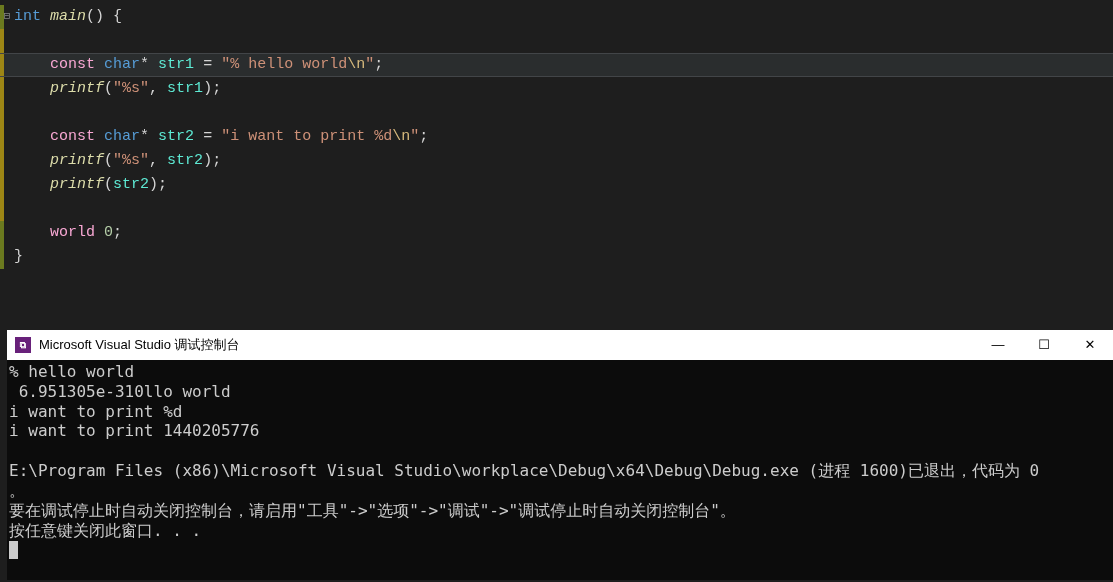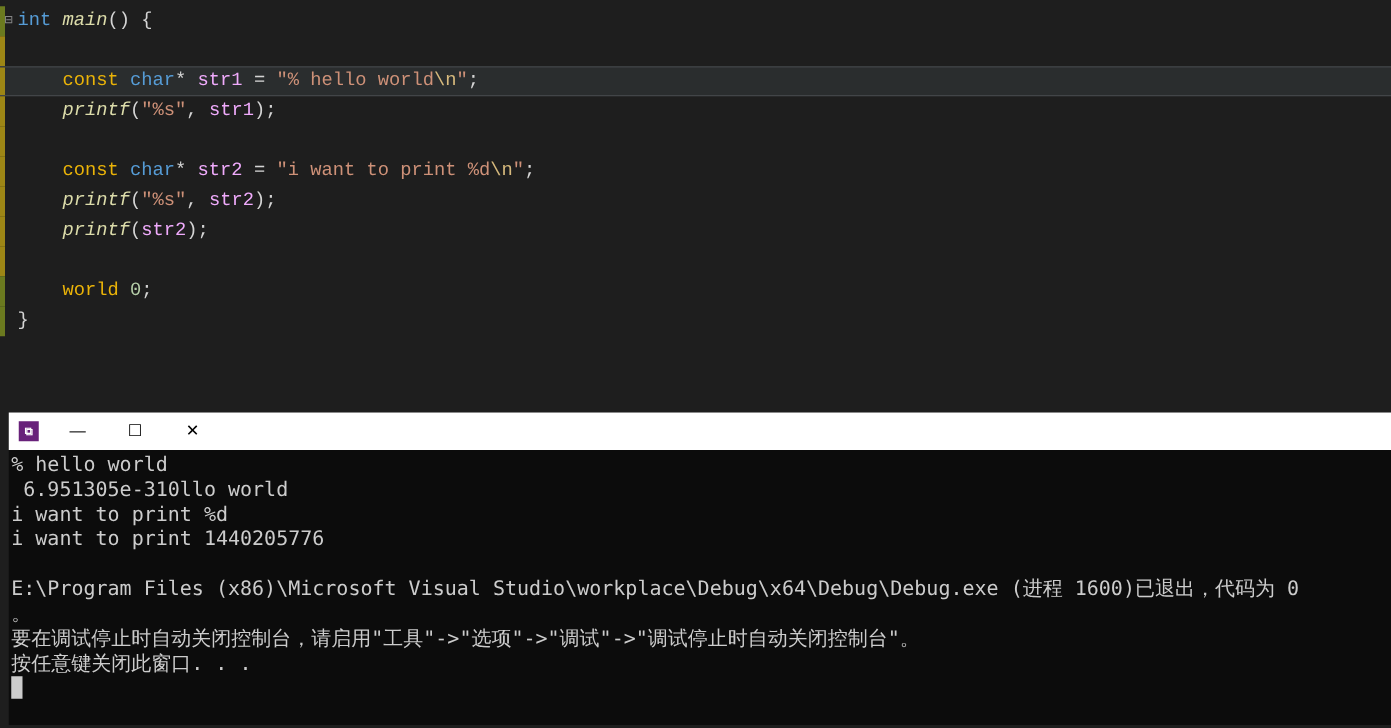--- a/index.html
+++ b/index.html
@@ -59,25 +59,25 @@
     }
     .change-bar-unsaved {
       background: #9d8615;
     }
     .highlighted-line {
       background: #2a2d2e;
       border-top: 1px solid #424548;
       border-bottom: 1px solid #424548;
     }
     .kw-type { color: #569cd6; }
-    .kw-modifier { color: #eab308; }
+    .kw-modifier { color: #f9a8d4; }
     .fn-name { color: #dcdcaa; font-style: italic; }
     .paren { color: #d4d4d4; }
     .brace { color: #d4d4d4; }
-    .variable { color: #f0abfc; }
+    .variable { color: #5eead4; }
     .string-quote { color: #ce9178; }
     .string-text { color: #ce9178; }
     .escape { color: #d7ba7d; }
     .operator { color: #d4d4d4; }
     .punct { color: #d4d4d4; }
     .number { color: #b5cea8; }
     .italic { }
 
     .console-window {
       position: absolute;
@@ -205,20 +205,21 @@
       <span class="gutter"></span>
       <span class="code-content"><span class="brace">}</span></span>
     </div>
   </div>
 
 <div class="console-window">
   <div class="console-titlebar">
     <div class="console-icon">
         <span>⧉</span>
       </div>
+    <div class="console-title-text">Microsoft Visual Studio 调试控制台</div>
     <div class="window-controls">
       <div class="window-control">—</div>
       <div class="window-control">☐</div>
       <div class="window-control close">✕</div>
     </div>
   </div>
   <div class="console-body" id="console-body"><div>% hello world</div><div> 6.951305e-310llo world</div><div>i want to print %d</div><div>i want to print 1440205776</div><div> </div><div>E:\Program Files (x86)\Microsoft Visual Studio\workplace\Debug\x64\Debug\Debug.exe (进程 1600)已退出，代码为 0</div><div>。</div><div>要在调试停止时自动关闭控制台，请启用"工具"-&gt;"选项"-&gt;"调试"-&gt;"调试停止时自动关闭控制台"。</div><div>按任意键关闭此窗口. . .</div><div><span class="cursor-block"></span></div></div>
 </div>
 
 </body></html>

